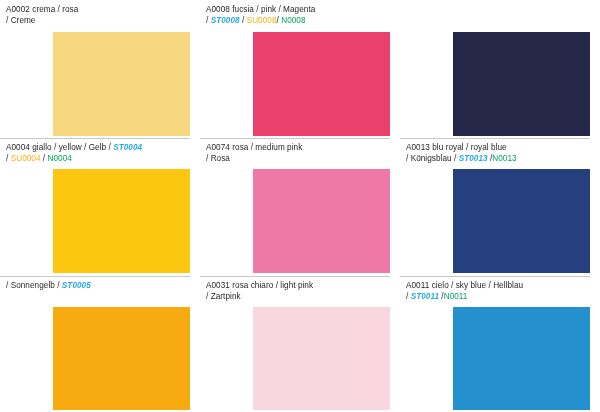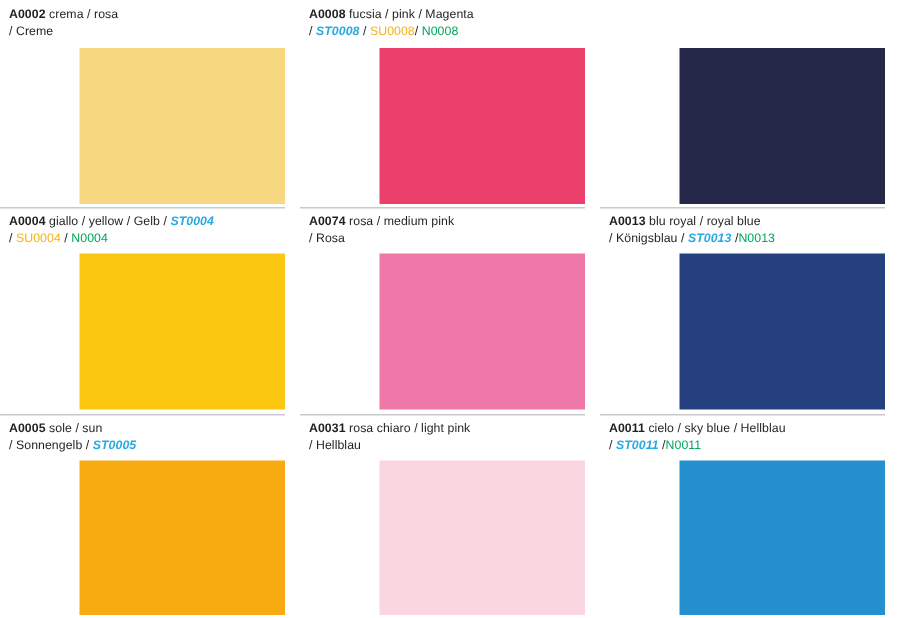--- a/index.html
+++ b/index.html
@@ -43,21 +43,21 @@
     font-size: 8.2px;
     line-height: 11.2px;
     letter-spacing: 0.05px;
     white-space: normal;
   }
   .label-line {
     display: block;
     white-space: nowrap;
   }
   .code-main {
-    font-weight: bold;
+    font-weight: normal;
     color: #231f20;
     margin-top: 28px;
   }
   .name-text {
     color: #231f20;
   }
   .sep {
     color: #231f20;
   }
   .code-st {
@@ -129,30 +129,29 @@
       <div class="cell-divider"></div>
       <div class="label-block">
         <span class="label-line"><span class="code-main">A0013</span><span class="name-text"> blu royal / royal blue</span></span>
         <span class="label-line"><span class="name-text">/ Königsblau / </span><span class="code-st">ST0013</span><span class="sep"> /</span><span class="code-n">N0013</span></span>
       </div>
       <div class="chip" style="background-color: rgb(38, 64, 127);"></div>
     </div>
     <div class="swatch-cell row-3">
       <div class="cell-divider"></div>
       <div class="label-block">
-        <span class="label-line"><span class="code-main">A0005</span><span class="name-text"> sole / sun</span></span>
         <span class="label-line"><span class="name-text">/ Sonnengelb / </span><span class="code-st">ST0005</span></span>
       </div>
       <div class="chip" style="background-color: rgb(247, 171, 16);"></div>
     </div>
     <div class="swatch-cell row-3">
       <div class="cell-divider"></div>
       <div class="label-block">
         <span class="label-line"><span class="code-main">A0031</span><span class="name-text"> rosa chiaro / light pink</span></span>
-        <span class="label-line"><span class="name-text">/ Hellblau</span></span>
+        <span class="label-line"><span class="name-text">/ Zartpink</span></span>
       </div>
       <div class="chip" style="background-color: rgb(250, 214, 225);"></div>
     </div>
     <div class="swatch-cell row-3">
       <div class="cell-divider"></div>
       <div class="label-block">
         <span class="label-line"><span class="code-main">A0011</span><span class="name-text"> cielo / sky blue / Hellblau</span></span>
         <span class="label-line"><span class="sep">/ </span><span class="code-st">ST0011</span><span class="sep"> /</span><span class="code-n">N0011</span></span>
       </div>
       <div class="chip" style="background-color: rgb(36, 144, 206);"></div>

